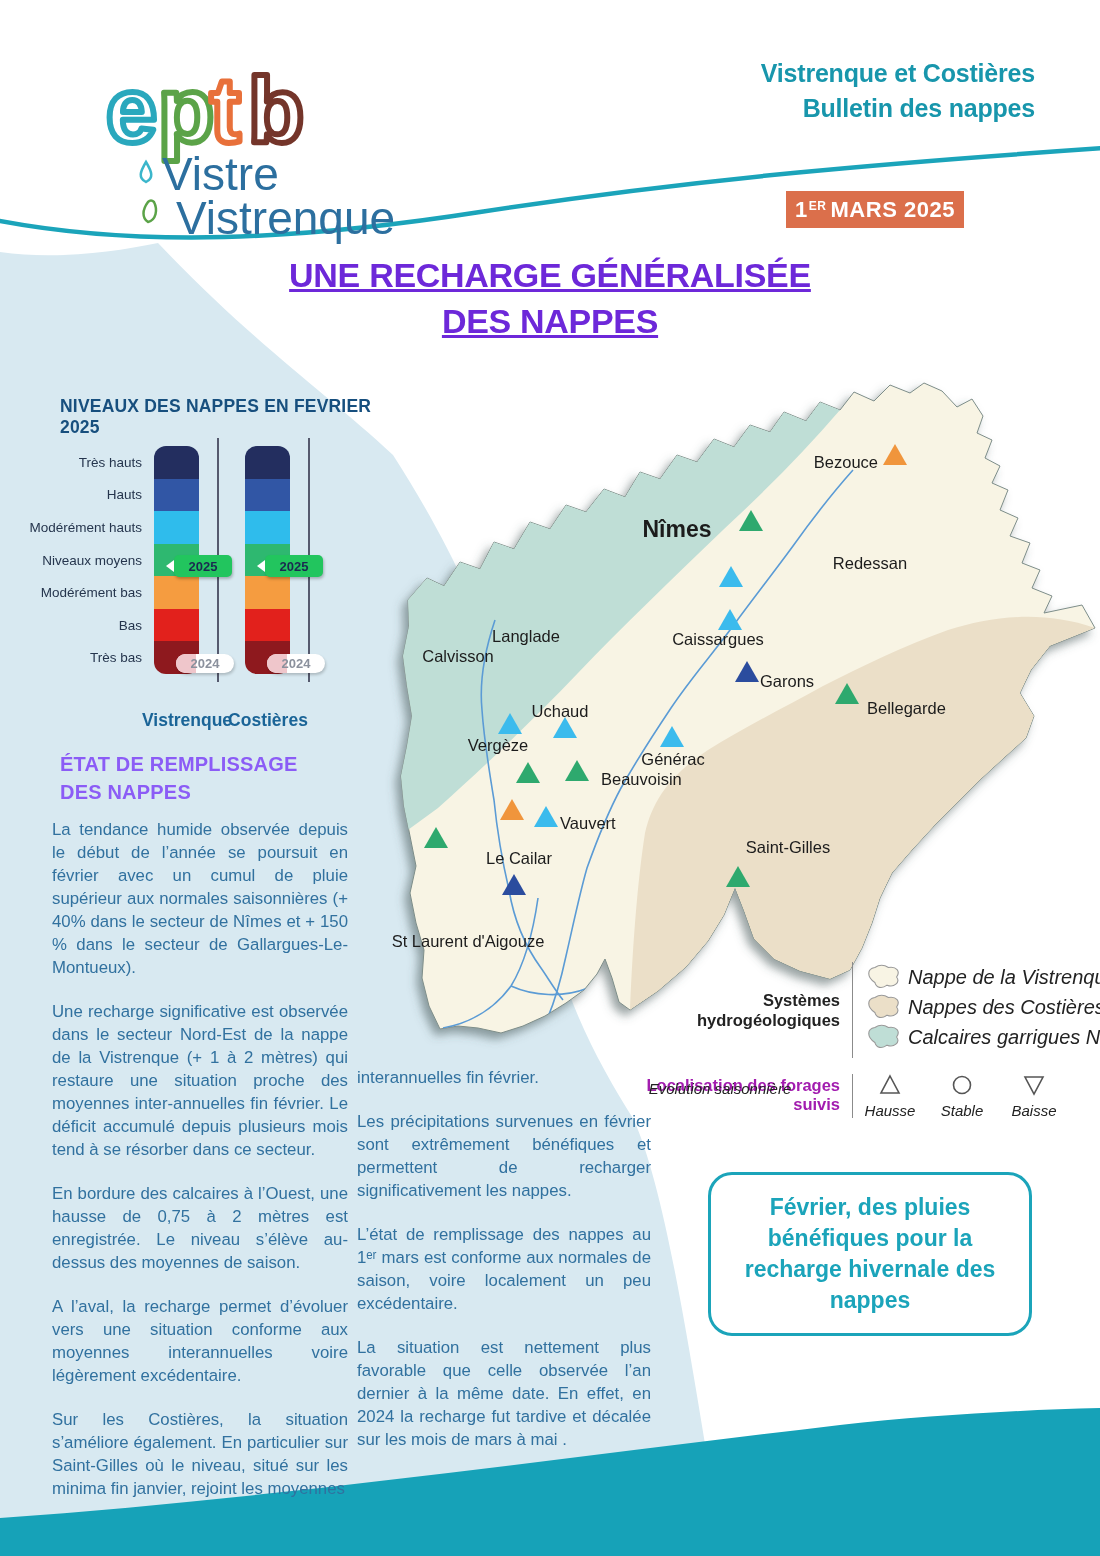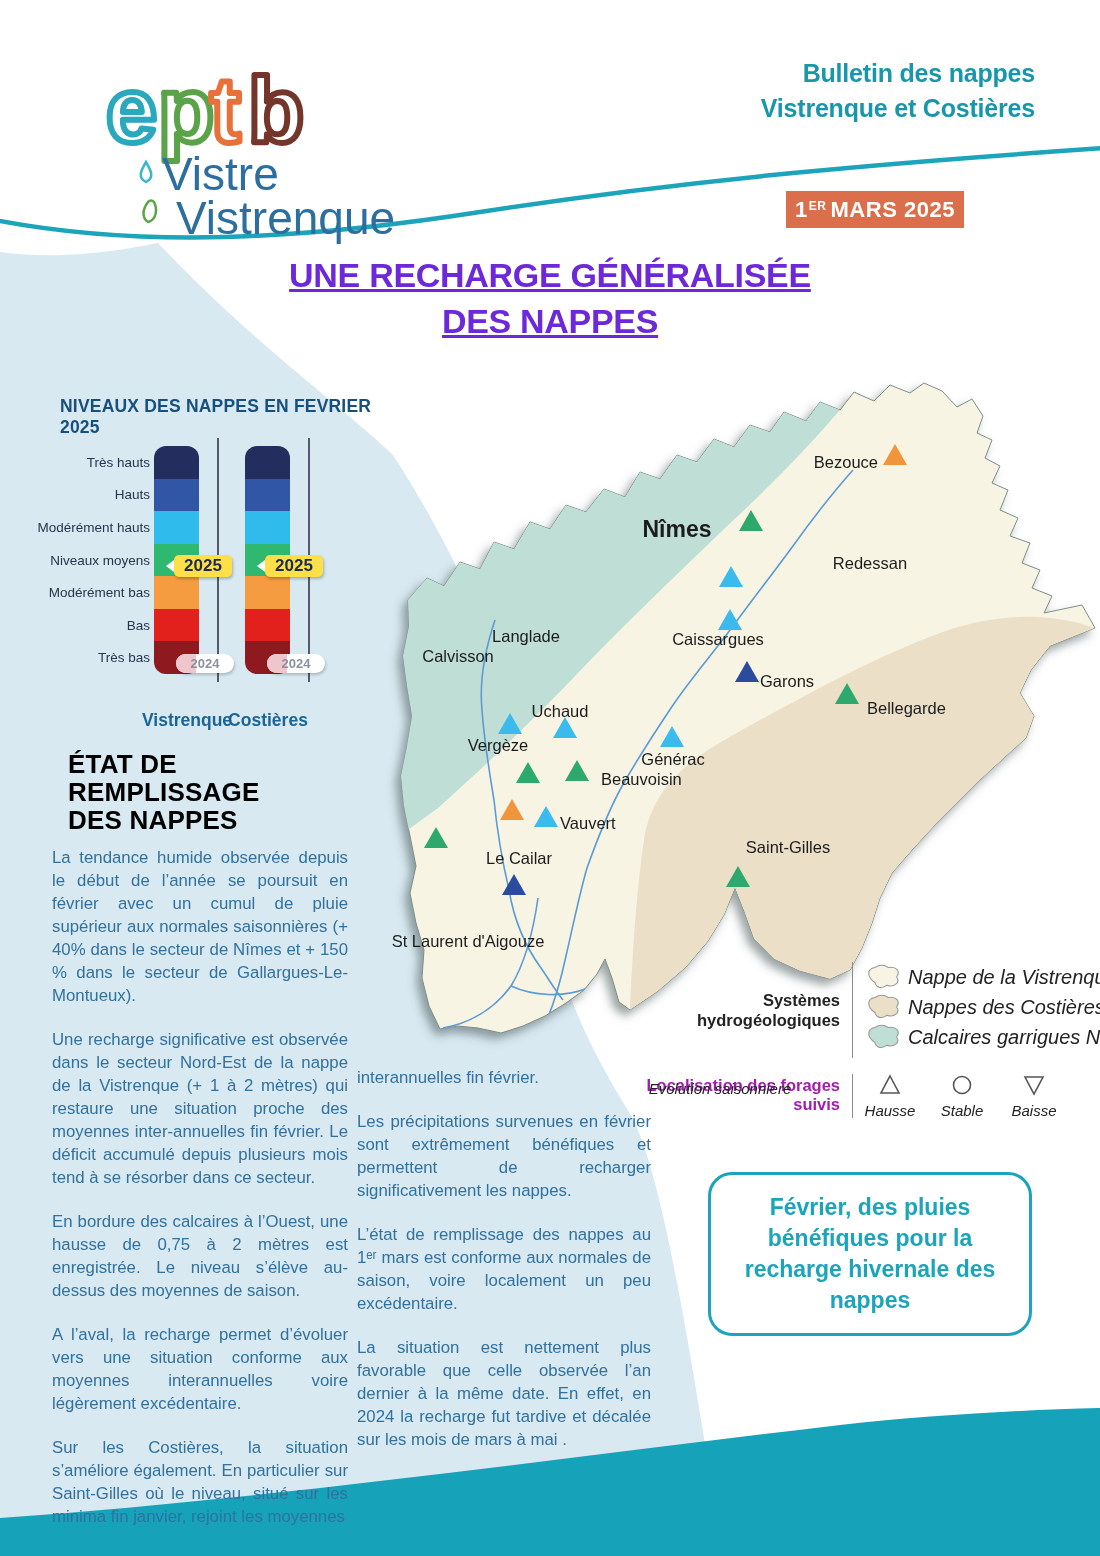--- a/index.html
+++ b/index.html
@@ -16,38 +16,38 @@
               font-weight:bold;font-size:22px;display:flex;align-items:center;justify-content:center;
               letter-spacing:0.5px;}
   .date-badge sup{font-size:12px;margin:-8px 4px 0 1px;}
 
   
   .main-title{left:0;top:252px;width:1100px;text-align:center;color:#6d28d9;font-weight:800;
               font-size:34px;line-height:46px;letter-spacing:-0.3px;text-decoration:underline;}
 
   
   .scale-title{left:60px;top:396px;width:320px;font-size:17.5px;font-weight:bold;color:#174F7E;letter-spacing:0.2px;}
-  .scale-labels{left:12px;top:446px;width:146px;height:228px;display:flex;flex-direction:column;}
+  .scale-labels{left:4px;top:446px;width:146px;height:228px;display:flex;flex-direction:column;}
   .scale-labels div{flex:1;display:flex;align-items:center;justify-content:flex-end;padding-right:8px;
                     font-size:13.5px;color:#25354d;}
   .scale-bar{top:446px;width:45px;height:228px;display:flex;flex-direction:column;border-radius:12px;overflow:hidden;}
   .scale-seg{flex:1;}
   .scale-line{top:438px;width:2px;height:244px;background:#555a6e;}
-  .badge25{top:555px;width:58px;height:22px;background:#fde047;border-radius:5px;box-shadow:1px 2px 3px rgba(0,0,0,0.25);
-           color:#1B2A50;font-size:17px;font-weight:bold;display:flex;align-items:center;justify-content:center;}
+  .badge25{top:555px;width:58px;height:22px;background:#22c55e;border-radius:5px;box-shadow:1px 2px 3px rgba(0,0,0,0.25);
+           color:#1B2A50;font-size:13px;font-weight:bold;display:flex;align-items:center;justify-content:center;}
   .badge25::before{content:"";position:absolute;left:-8px;top:5px;border:6px solid transparent;border-right:8px solid #fff;border-left:none;}
   .badge24{top:654px;width:58px;height:19px;background:#fff;border-radius:10px;box-shadow:1px 2px 3px rgba(0,0,0,0.2);
            color:#8B919D;font-size:13px;font-weight:bold;display:flex;align-items:center;justify-content:center;}
   .badge24::before{content:"";position:absolute;left:0;top:0;width:20px;height:19px;background:#EFC6CB;border-radius:10px 0 0 10px;}
   .badge24 span{position:relative;}
   .scale-colnames{top:710px;font-size:17.5px;font-weight:bold;color:#1A6497;text-align:center;}
 
   
   .col-left{left:52px;top:750px;width:296px;}
-  .col-left h2{margin:0 0 12px 16px;font-size:26px;line-height:28px;color:#000000;letter-spacing:0.2px;}
+  .col-left h2{margin:0 0 12px 8px;font-size:20px;line-height:28px;color:#8b5cf6;letter-spacing:0.2px;}
   .para{font-size:16.8px;line-height:23px;color:#31719F;text-align:justify;margin:0 0 21px 0;}
   .col-mid{left:357px;top:1066px;width:294px;}
 
   
   .leg-sys-label{left:640px;top:990px;width:200px;text-align:right;font-size:16.5px;font-weight:bold;color:#222;line-height:20px;}
   .leg-divider{width:1px;background:#8b8b8b;}
   .leg-items{left:864px;top:962px;}
   .leg-item{display:flex;align-items:center;height:30px;}
   .leg-item .blob{width:38px;}
   .leg-item .txt{font-size:20px;font-style:italic;color:#222;margin-left:6px;white-space:nowrap;}
@@ -87,22 +87,22 @@
       <text x="152" y="108" stroke="#E8703A">t</text>
       <text x="190" y="108" stroke="#74352A">b</text>
     </g>
     <path d="M 88,128 C 82,138 80,144 88,148 C 96,144 94,138 88,128 Z" fill="none" stroke="#3BB6CB" stroke-width="2.5"></path>
     <path d="M 90,168 C 84,176 84,184 90,188 C 98,186 100,176 96,168 C 94,166 92,166 90,168 Z" fill="none" stroke="#5BA348" stroke-width="2.5"></path>
     <text x="104" y="156" font-size="46" fill="#2C6F9F">Vistre</text>
     <text x="118" y="200" font-size="46" fill="#2C6F9F">Vistrenque</text>
   </svg>
 
   <div class="abs bulletin-title">
+    <div>Vistrenque et Costières</div>
     <div>Bulletin des nappes</div>
-    <div>Vistrenque et Costières</div>
   </div>
   <div class="abs date-badge">
     <span>1</span>
       <sup>ER</sup>
     <span>MARS 2025</span>
   </div>
 
   <div class="abs main-title">
     <div>UNE RECHARGE GÉNÉRALISÉE</div>
     <div>DES NAPPES</div>

